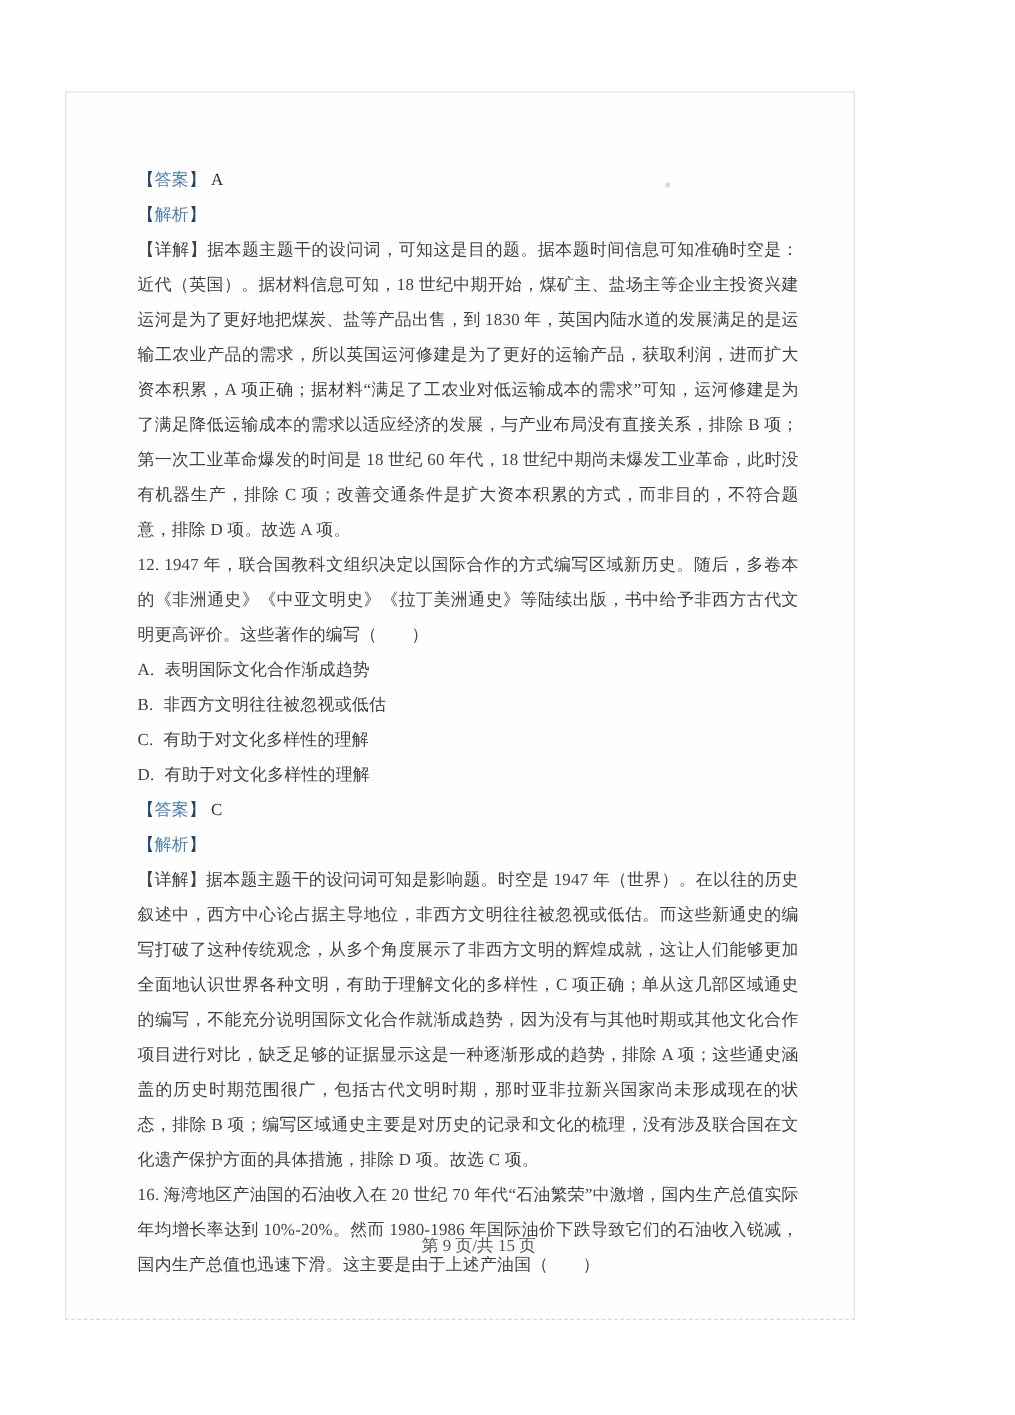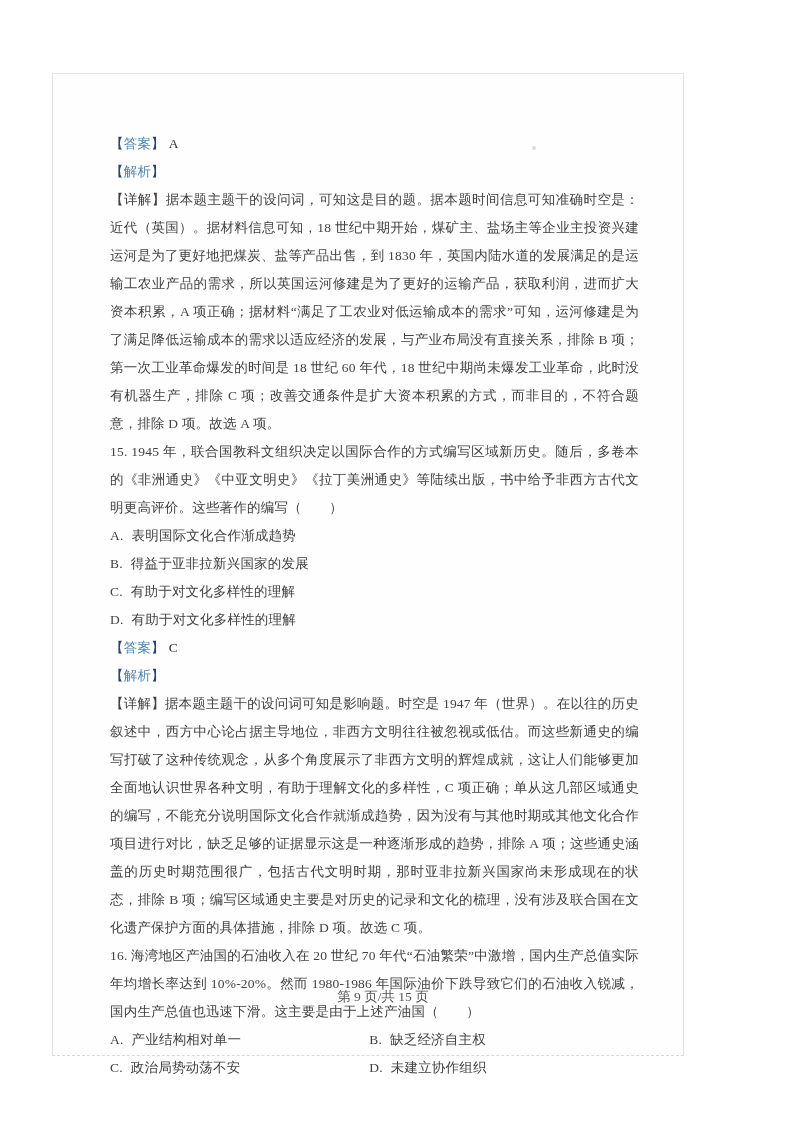--- a/index.html
+++ b/index.html
@@ -69,40 +69,34 @@
   <div class="artifact-dot"></div>
 
   <div class="content">
 
     <p class="line"><span class="bk">【</span><span class="label-blue">答案</span><span class="bk">】</span><span class="ans-val">A</span></p>
 
     <p class="line"><span class="bk">【</span><span class="label-blue">解析</span><span class="bk">】</span></p>
 
     <p class="para"><span>【详解】</span><span>据本题主题干的设问词，可知这是目的题。据本题时间信息可知准确时空是：近代（英国）。据材料信息可知，18 世纪中期开始，煤矿主、盐场主等企业主投资兴建运河是为了更好地把煤炭、盐等产品出售，到 1830 年，英国内陆水道的发展满足的是运输工农业产品的需求，所以英国运河修建是为了更好的运输产品，获取利润，进而扩大资本积累，A 项正确；据材料“满足了工农业对低运输成本的需求”可知，运河修建是为了满足降低运输成本的需求以适应经济的发展，与产业布局没有直接关系，排除 B 项；第一次工业革命爆发的时间是 18 世纪 60 年代，18 世纪中期尚未爆发工业革命，此时没有机器生产，排除 C 项；改善交通条件是扩大资本积累的方式，而非目的，不符合题意，排除 D 项。故选 A 项。</span></p>
 
-    <p class="para">15. 1945 年，联合国教科文组织决定以国际合作的方式编写区域新历史。随后，多卷本的《非洲通史》《中亚文明史》《拉丁美洲通史》等陆续出版，书中给予非西方古代文明更高评价。这些著作的编写（　　）</p>
+    <p class="para">12. 1947 年，联合国教科文组织决定以国际合作的方式编写区域新历史。随后，多卷本的《非洲通史》《中亚文明史》《拉丁美洲通史》等陆续出版，书中给予非西方古代文明更高评价。这些著作的编写（　　）</p>
 
     <div>
       <p class="line"><span class="opt-letter">A.</span><span>表明国际文化合作渐成趋势</span></p>
-      <p class="line"><span class="opt-letter">B.</span><span>得益于亚非拉新兴国家的发展</span></p>
+      <p class="line"><span class="opt-letter">B.</span><span>非西方文明往往被忽视或低估</span></p>
       <p class="line"><span class="opt-letter">C.</span><span>有助于对文化多样性的理解</span></p>
       <p class="line"><span class="opt-letter">D.</span><span>有助于对文化多样性的理解</span></p>
     </div>
 
     <p class="line"><span class="bk">【</span><span class="label-blue">答案</span><span class="bk">】</span><span class="ans-val">C</span></p>
 
     <p class="line"><span class="bk">【</span><span class="label-blue">解析</span><span class="bk">】</span></p>
 
     <p class="para"><span>【详解】</span><span>据本题主题干的设问词可知是影响题。时空是 1947 年（世界）。在以往的历史叙述中，西方中心论占据主导地位，非西方文明往往被忽视或低估。而这些新通史的编写打破了这种传统观念，从多个角度展示了非西方文明的辉煌成就，这让人们能够更加全面地认识世界各种文明，有助于理解文化的多样性，C 项正确；单从这几部区域通史的编写，不能充分说明国际文化合作就渐成趋势，因为没有与其他时期或其他文化合作项目进行对比，缺乏足够的证据显示这是一种逐渐形成的趋势，排除 A 项；这些通史涵盖的历史时期范围很广，包括古代文明时期，那时亚非拉新兴国家尚未形成现在的状态，排除 B 项；编写区域通史主要是对历史的记录和文化的梳理，没有涉及联合国在文化遗产保护方面的具体措施，排除 D 项。故选 C 项。</span></p>
 
     <p class="para">16. 海湾地区产油国的石油收入在 20 世纪 70 年代“石油繁荣”中激增，国内生产总值实际年均增长率达到 10%-20%。然而 1980-1986 年国际油价下跌导致它们的石油收入锐减，国内生产总值也迅速下滑。这主要是由于上述产油国（　　）</p>
 
-    <div class="options-grid">
-      <p class="line"><span class="opt-letter">A.</span><span>产业结构相对单一</span></p>
-      <p class="line"><span class="opt-letter">B.</span><span>缺乏经济自主权</span></p>
-      <p class="line"><span class="opt-letter">C.</span><span>政治局势动荡不安</span></p>
-      <p class="line"><span class="opt-letter">D.</span><span>未建立协作组织</span></p>
-    </div>
 
   </div>
 
   <div class="footer">第 9 页/共 15 页</div>
 </div>
 
 </body></html>

